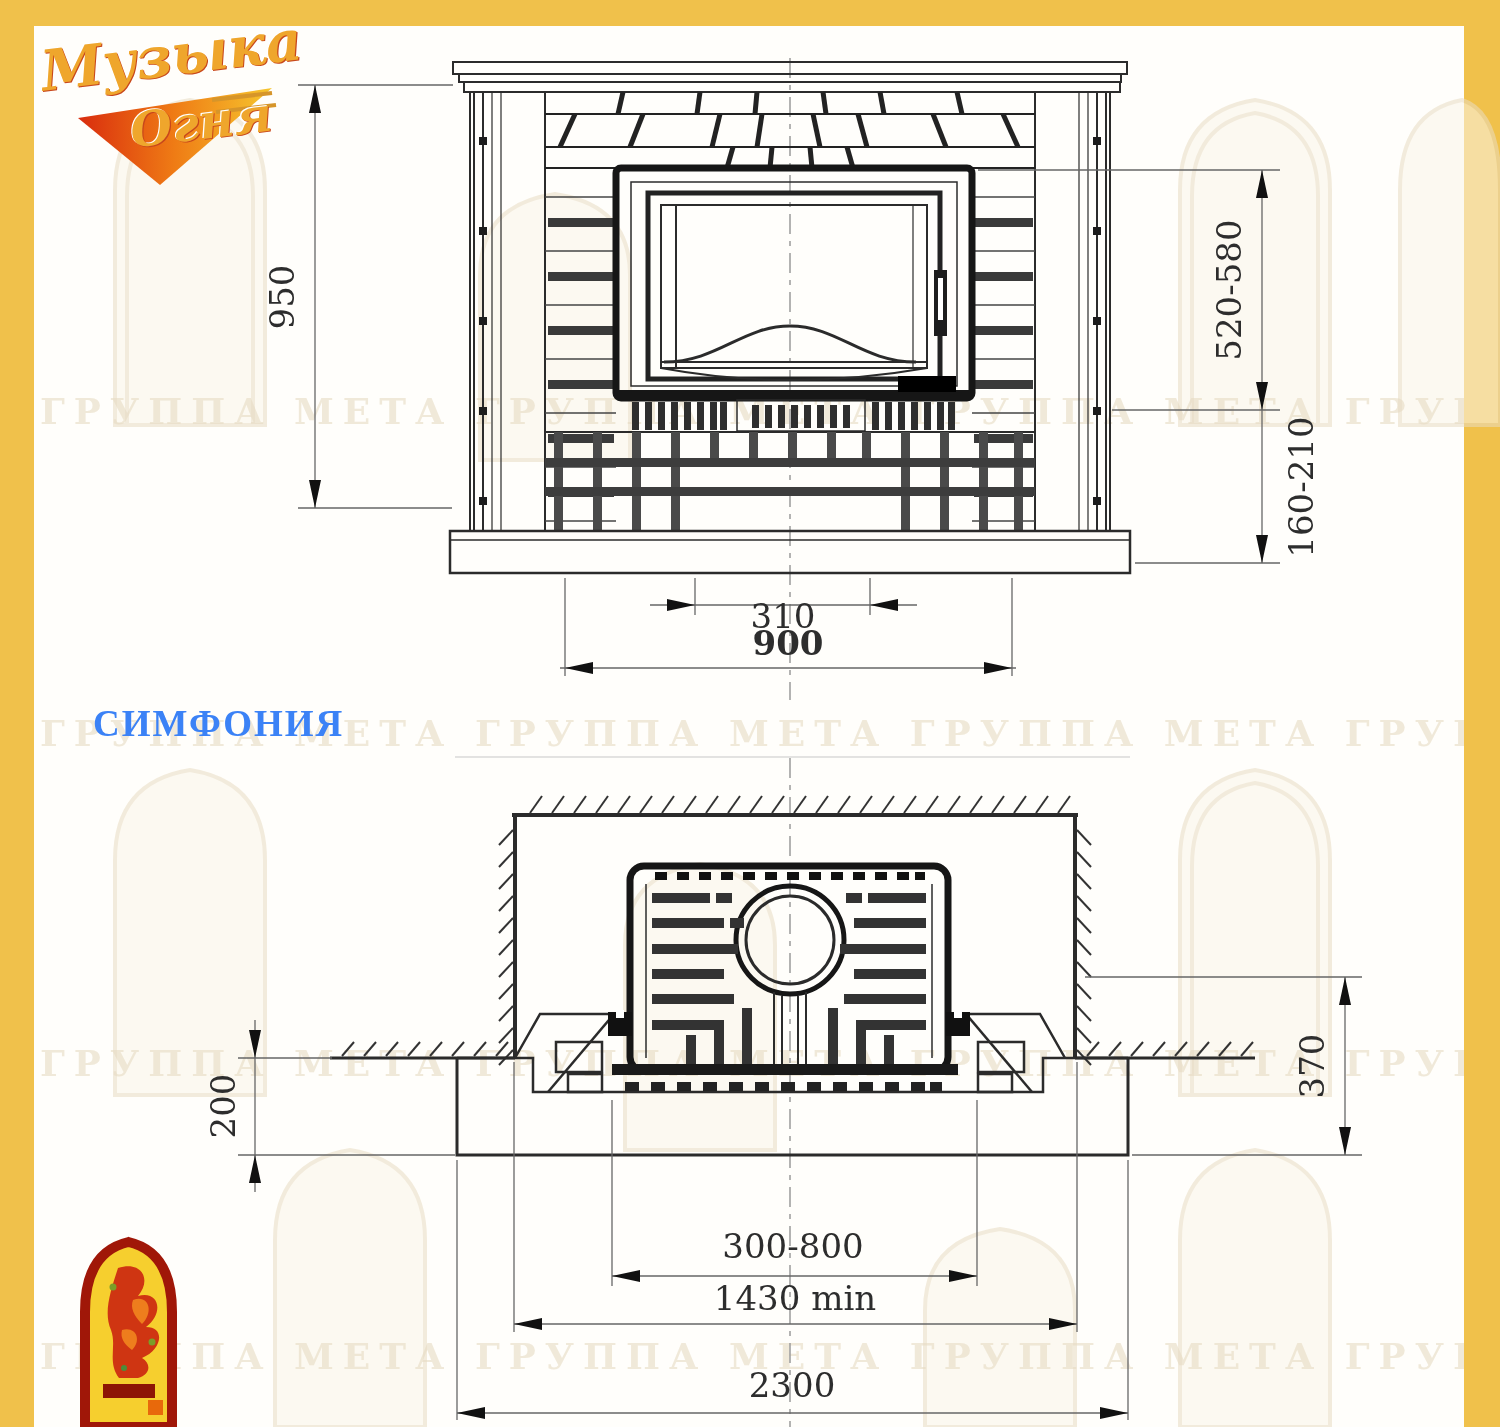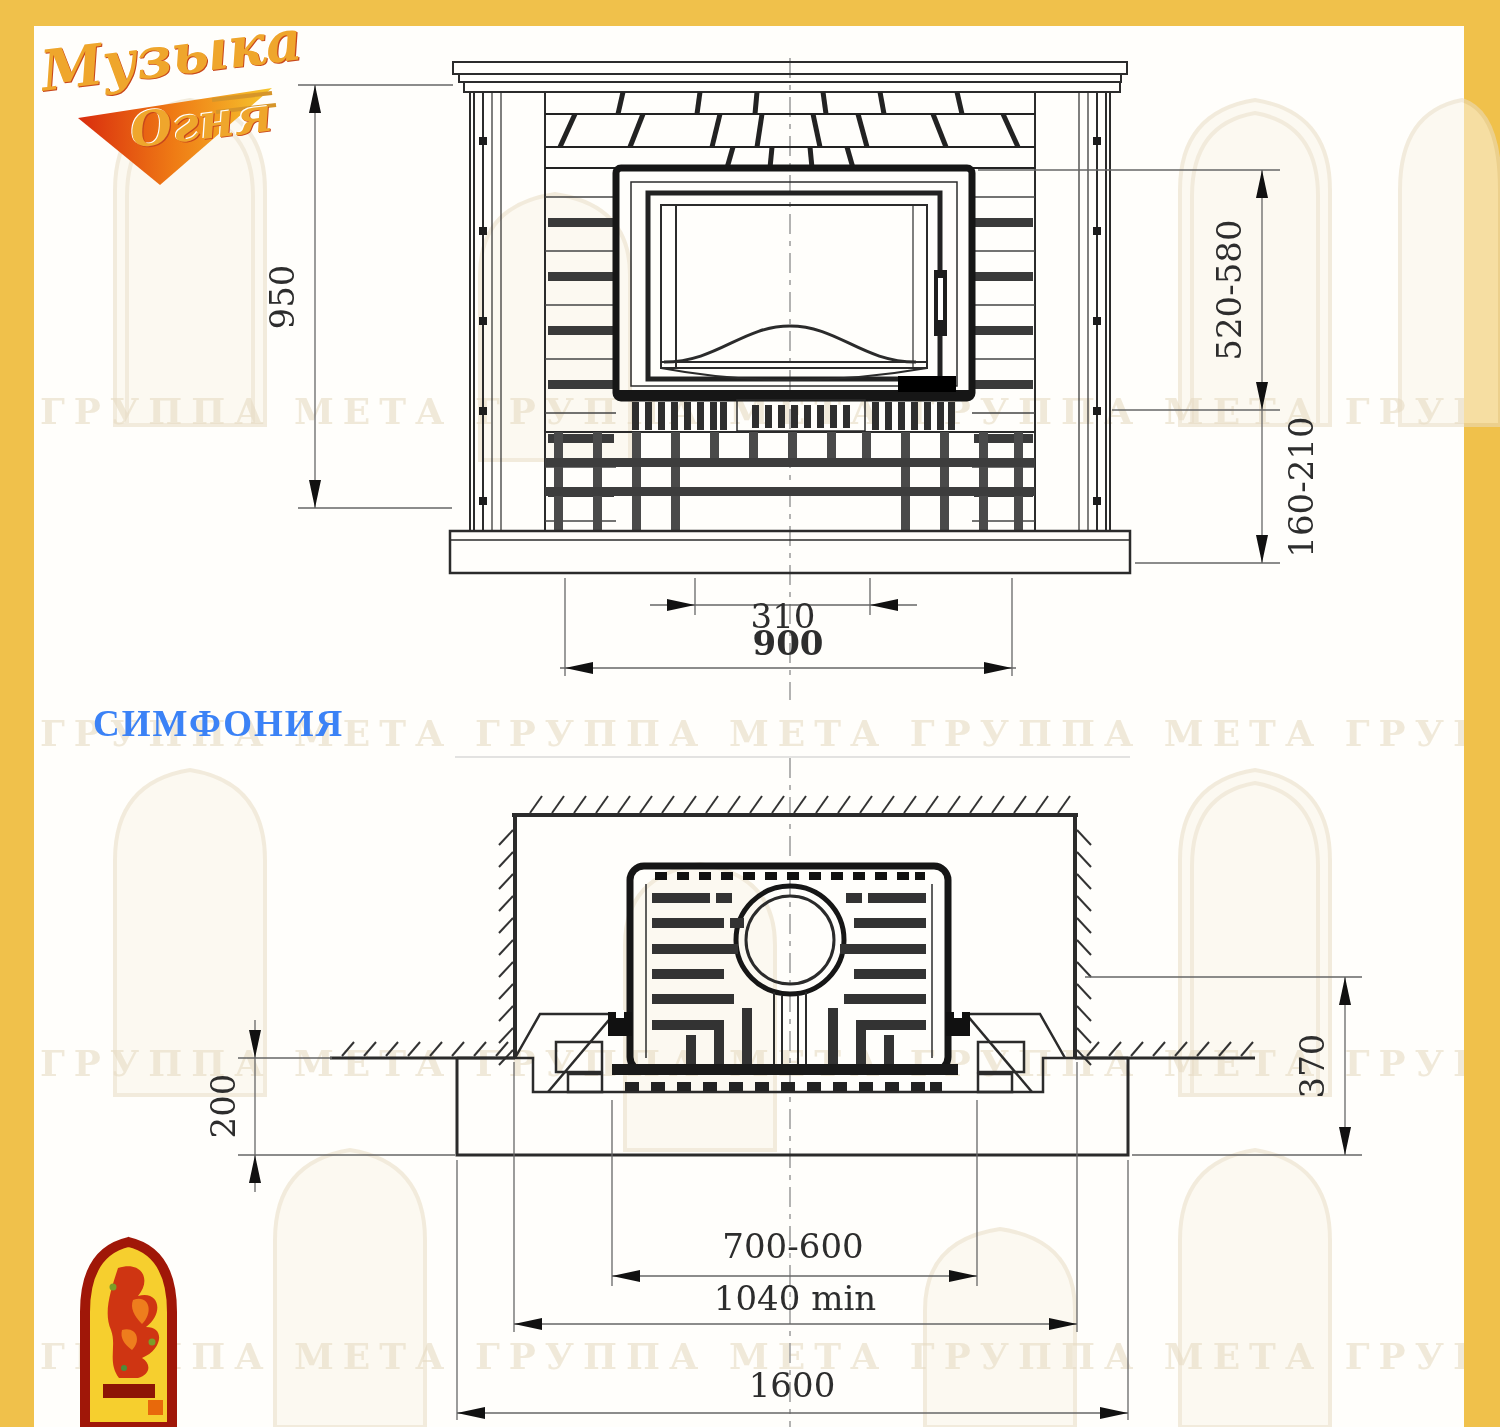--- a/index.html
+++ b/index.html
@@ -507,16 +507,16 @@
   <div class="model">СИМФОНИЯ</div>
 
   <div class="dim v" style="left:282px;top:297px;">950</div>
   <div class="dim v" style="left:1229px;top:290px;">520-580</div>
   <div class="dim v" style="left:1301px;top:487px;">160-210</div>
   <div class="dim" style="left:783px;top:580px;margin-top:36px;">310</div>
   <div class="dim" style="left:788px;top:643px;font-weight:bold;">900</div>
 
   <div class="dim v" style="left:223px;top:1106px;">200</div>
   <div class="dim v" style="left:1312px;top:1066px;">370</div>
-  <div class="dim" style="left:793px;top:1246px;">700-600</div>
-  <div class="dim" style="left:795px;top:1298px;">1040 min</div>
-  <div class="dim" style="left:792px;top:1385px;">1600</div>
+  <div class="dim" style="left:793px;top:1246px;">300-800</div>
+  <div class="dim" style="left:795px;top:1298px;">1430 min</div>
+  <div class="dim" style="left:792px;top:1385px;">2300</div>
 </div>
 
 </body></html>

